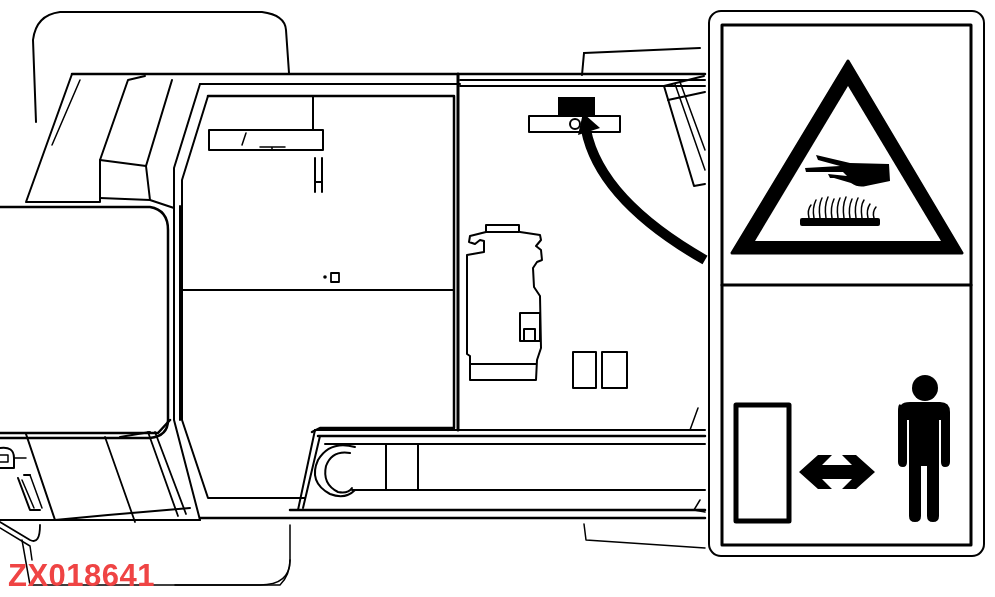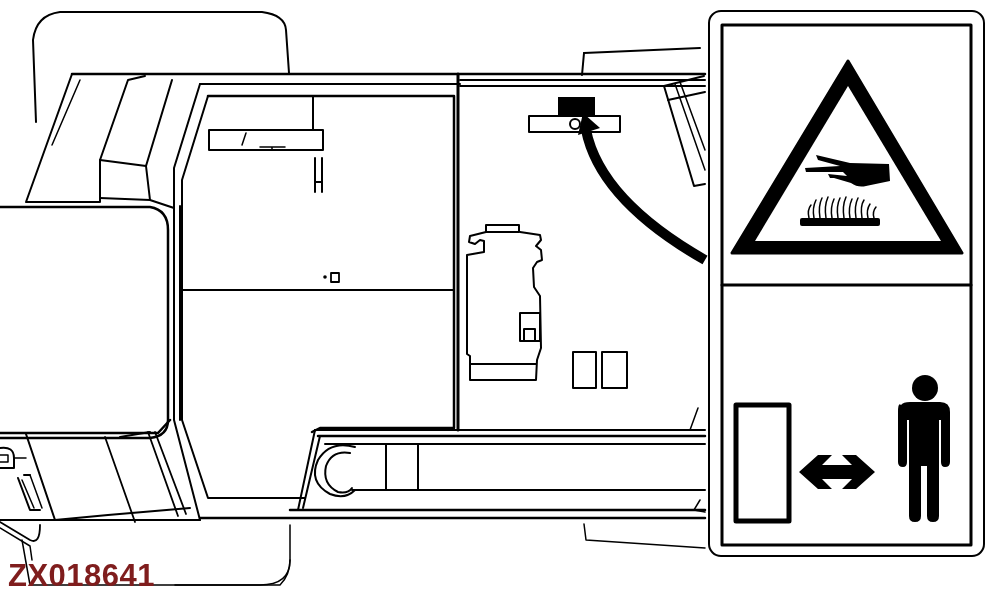--- a/index.html
+++ b/index.html
@@ -2,21 +2,21 @@
 <html><head>
   <meta charset="utf-8">
   <style>
     html, body { margin: 0; padding: 0; background: #ffffff; }
     body { width: 995px; height: 597px; position: relative; overflow: hidden; }
     #stage { position: absolute; left: 0; top: 0; width: 995px; height: 597px; }
     .fig-label {
       position: absolute; left: 8px; top: 560px;
       font-family: "Liberation Sans", sans-serif;
       font-weight: bold; font-size: 31px; letter-spacing: 0.5px;
-      color: #7f1d1d; line-height: 1;
+      color: #ef4444; line-height: 1;
     }
     svg { display: block; }
   </style>
 </head>
 <body>
 
 <div id="stage">
 <svg width="995" height="597" viewBox="0 0 995 597" xmlns="http://www.w3.org/2000/svg" fill="none" stroke="#000" stroke-linejoin="round" stroke-linecap="round">
 
   <g>

